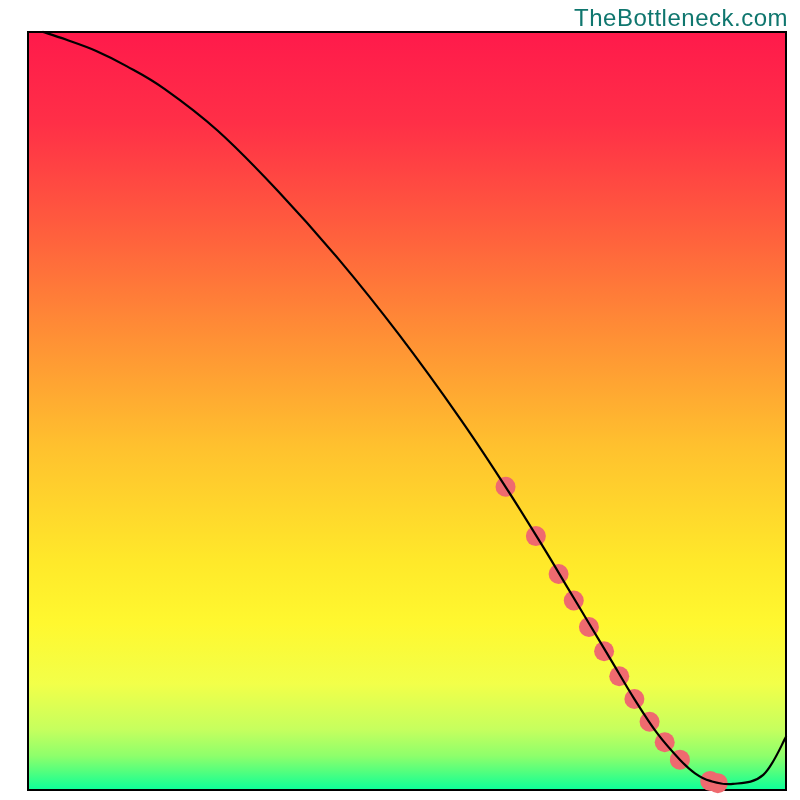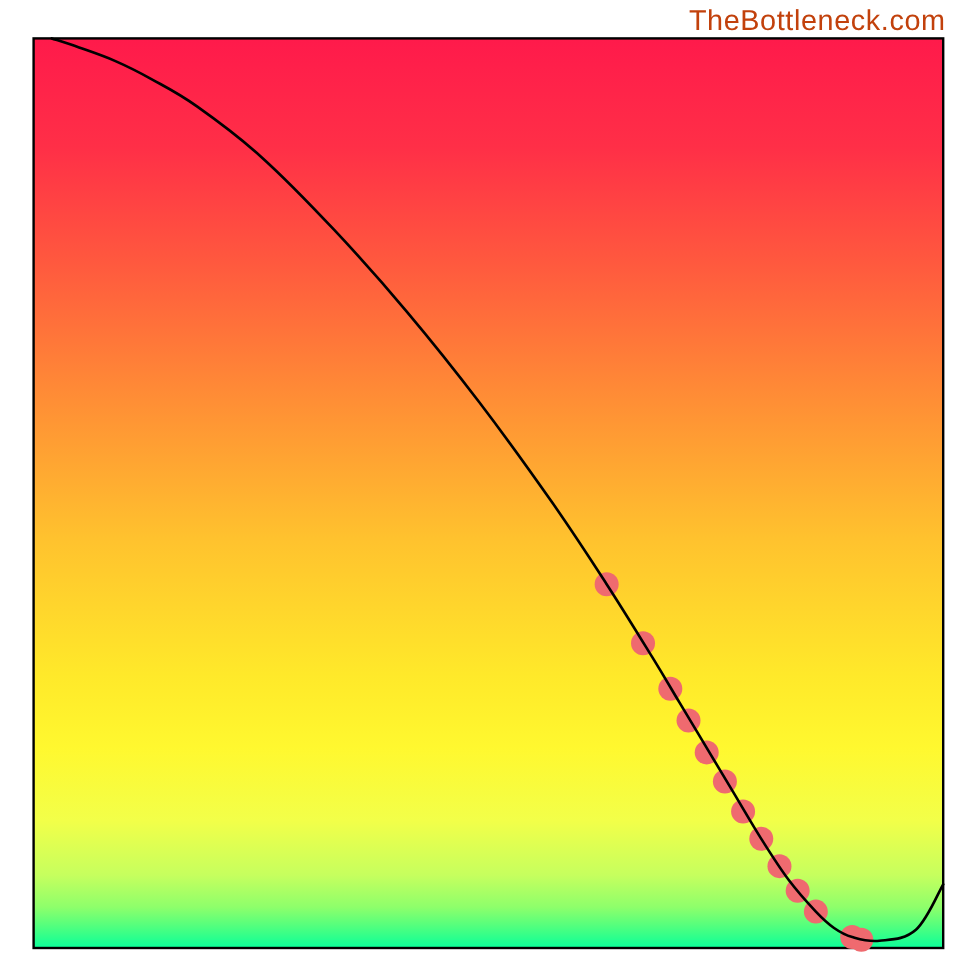--- a/index.html
+++ b/index.html
@@ -16,21 +16,21 @@
     width: 800px;
     height: 800px;
   }
   .watermark {
     position: absolute;
     top: 4px;
     right: 12px;
     font-size: 24px;
     font-weight: 500;
     letter-spacing: 0.5px;
-    color: #c2410c;
+    color: #0f766e;
   }
   svg {
     position: absolute;
     left: 0;
     top: 0;
   }
 </style>
 </head>
 <body>
 <div class="stage">

